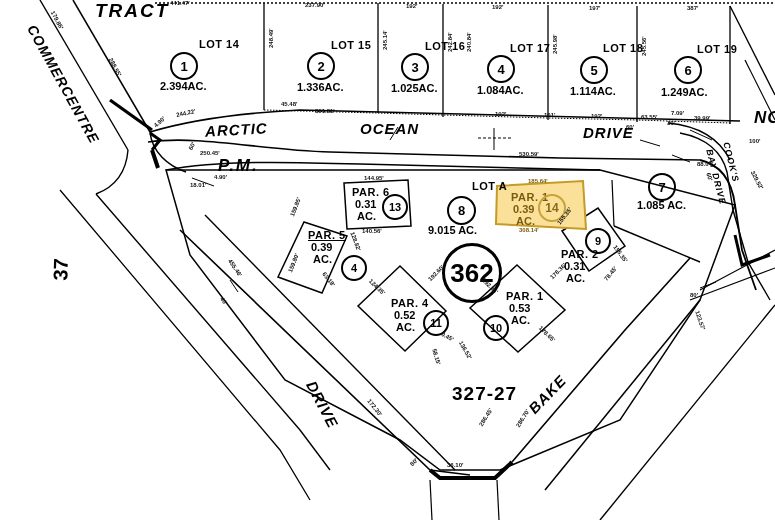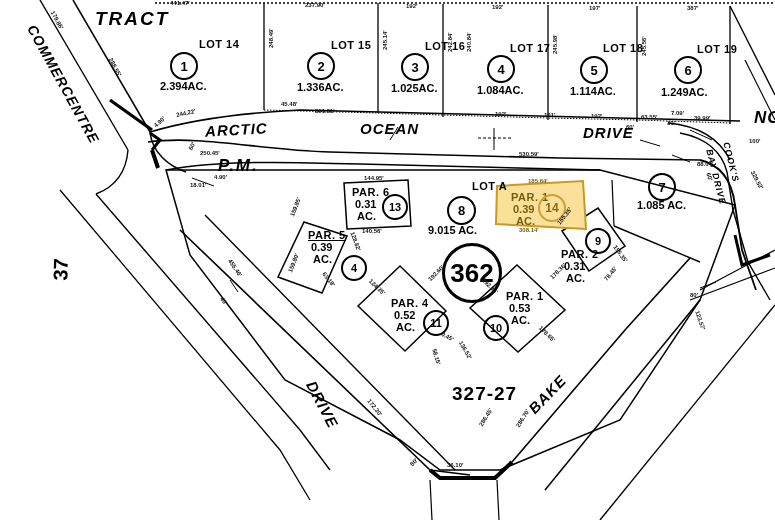--- a/index.html
+++ b/index.html
@@ -106,21 +106,21 @@
       <line x1="390" y1="140" x2="398" y2="127" stroke-width="1"></line>
       <line x1="640" y1="140" x2="660" y2="146" stroke-width="1"></line>
       <line x1="690" y1="130" x2="712" y2="140" stroke-width="1"></line>
       <line x1="192" y1="178" x2="214" y2="186" stroke-width="1"></line>
       <line x1="672" y1="155" x2="690" y2="162" stroke-width="1"></line>
       <line x1="230" y1="280" x2="238" y2="292" stroke-width="1"></line>
       <line x1="700" y1="288" x2="716" y2="282" stroke-width="1"></line>
     </g>
   </svg>
 
-  <div class="lbl tract-name" style="left:95px;top:8px;">TRACT</div>
+  <div class="lbl tract-name" style="left:95px;top:0;">TRACT</div>
 
   <div class="lbl street-name" style="left:38px;top:22px;font-size:14px;transform:rotate(61deg);transform-origin:left top;">COMMERCENTRE</div>
 
   <div class="lbl street-name" style="left:205px;top:121px;font-size:15px;transform:rotate(-3deg);">ARCTIC</div>
   <div class="lbl street-name" style="left:360px;top:120px;font-size:15px;">OCEAN</div>
   <div class="lbl street-name" style="left:583px;top:124px;font-size:15px;">DRIVE</div>
 
   <div class="lbl street-name" style="left:318px;top:378px;font-size:15px;transform:rotate(62deg);transform-origin:left top;">DRIVE</div>
 
   <div class="lbl street-name" style="left:525px;top:405px;font-size:15px;transform:rotate(-46deg);transform-origin:left top;">BAKE</div>

